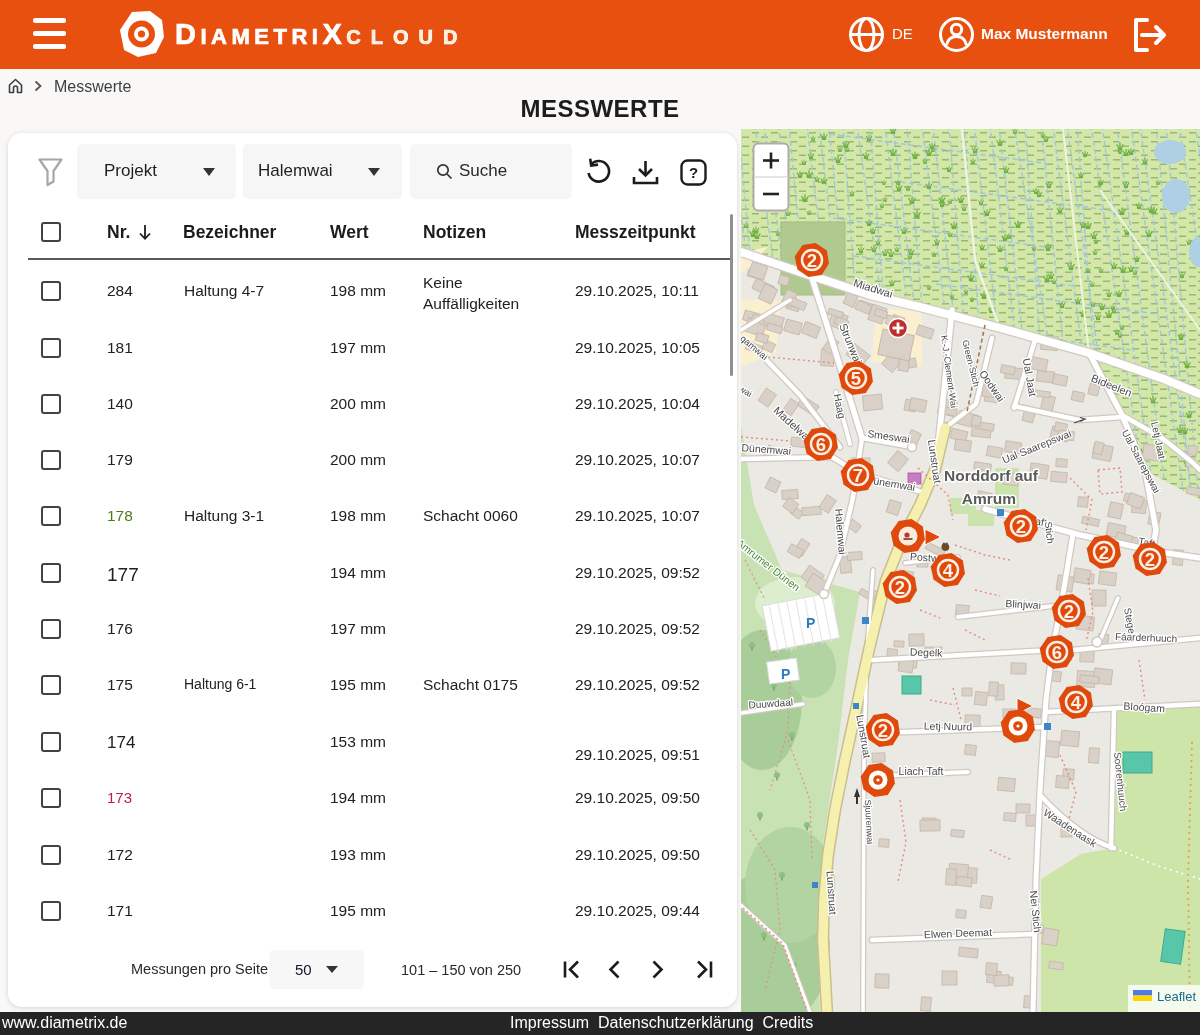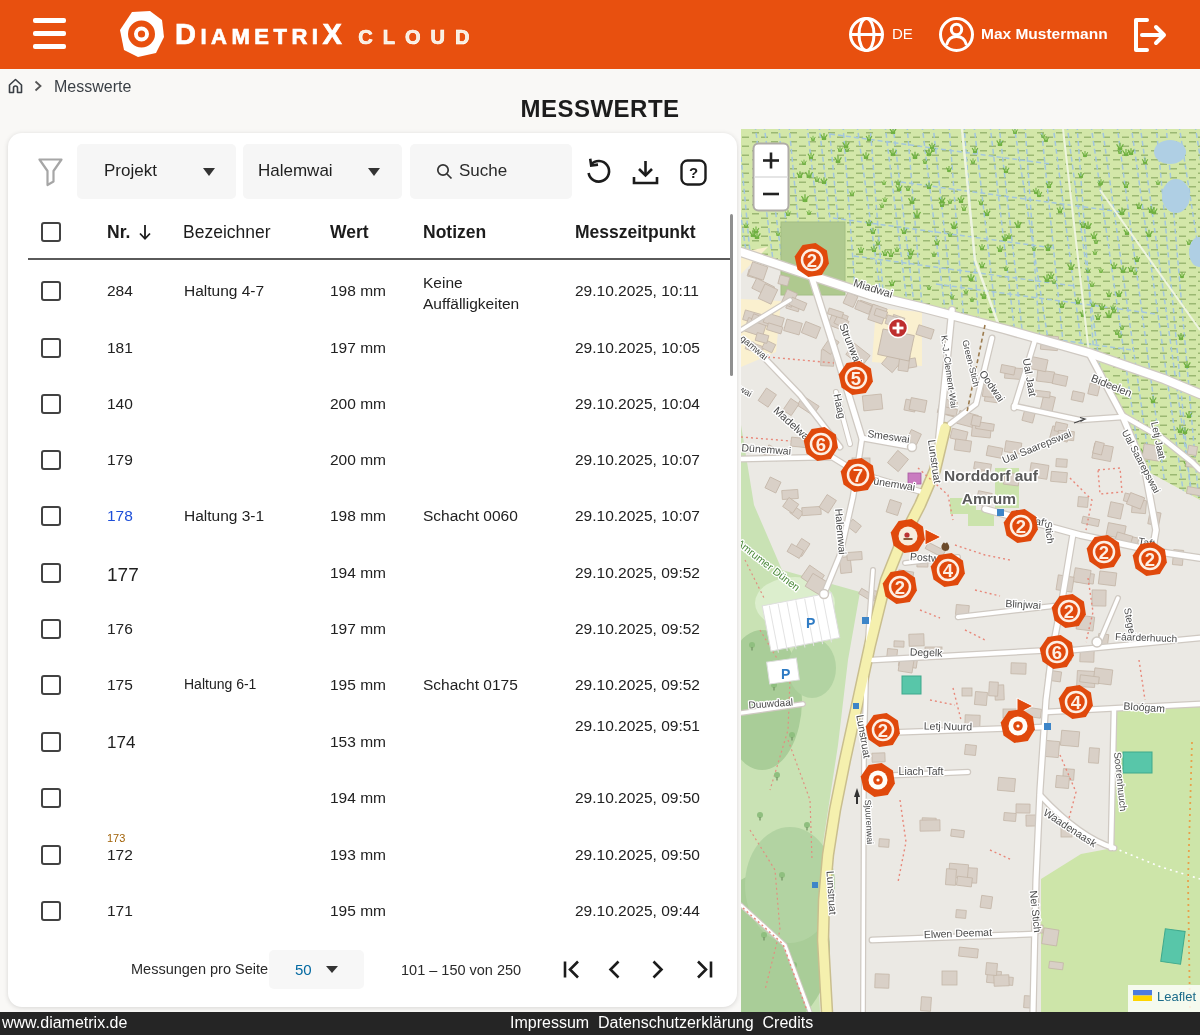--- a/index.html
+++ b/index.html
@@ -11,21 +11,21 @@
 <div class="abs" style="left:0;top:0;width:1200px;height:69px;background:#E8500F;">
   <div class="abs" style="left:33px;top:18px;width:33px;height:5px;background:#fff;border-radius:2px"></div>
   <div class="abs" style="left:33px;top:31px;width:33px;height:5px;background:#fff;border-radius:2px"></div>
   <div class="abs" style="left:33px;top:44px;width:33px;height:5px;background:#fff;border-radius:2px"></div>
   <svg class="abs" style="left:118px;top:10px" width="48" height="49" viewBox="0 0 48 49">
     <path d="M14,2 L32,1 L44,10 L46,27 L38,43 L20,47 L6,40 L2,20 Z" fill="#fff"></path>
     <circle cx="23.5" cy="24" r="10.5" fill="none" stroke="#E8500F" stroke-width="6"></circle>
     <circle cx="23.5" cy="24" r="3.6" fill="#E8500F"></circle>
   </svg>
   <div class="abs" style="left:175px;top:18px;color:#fff;font-weight:bold;white-space:nowrap;letter-spacing:4.5px;font-size:22px;line-height:33px;-webkit-text-stroke:0.7px #fff">
-    <span style="font-size:29px">D</span>IAMETRI<span style="font-size:29px">X</span><span style="color:#F6EEDF;font-size:20px;letter-spacing:10px;margin-left:12px">CLOUD</span>
+    <span style="font-size:29px">D</span>IAMETRI<span style="font-size:29px">X</span><span style="color:#F6EEDF;font-size:20px;letter-spacing:10px;margin-left:0">CLOUD</span>
   </div>
   <svg class="abs" style="left:848px;top:16px" width="37" height="37" viewBox="0 0 37 37">
     <circle cx="18.5" cy="18.5" r="16" fill="none" stroke="#fff" stroke-width="3"></circle>
     <ellipse cx="18.5" cy="18.5" rx="7.5" ry="16" fill="none" stroke="#fff" stroke-width="3"></ellipse>
     <line x1="2.5" y1="18.5" x2="34.5" y2="18.5" stroke="#fff" stroke-width="3"></line>
   </svg>
   <div class="abs" style="left:892px;top:25px;color:#fff;font-weight:normal;font-size:15px">DE</div>
   <svg class="abs" style="left:938px;top:16px" width="37" height="37" viewBox="0 0 37 37">
     <circle cx="18.5" cy="18.5" r="16" fill="none" stroke="#fff" stroke-width="3"></circle>
     <circle cx="18.5" cy="13.5" r="5.2" fill="none" stroke="#fff" stroke-width="3"></circle>
@@ -78,21 +78,21 @@
   <rect x="1.5" y="1.5" width="24" height="24" rx="6" fill="none" stroke="#1C1C1C" stroke-width="2.4"></rect>
   <text x="13.5" y="19" text-anchor="middle" font-size="15" font-weight="bold" fill="#1C1C1C" font-family="Liberation Sans, sans-serif">?</text>
 </svg>
 
 <div class="abs" style="left:41px;top:222px;width:20px;height:20px;border:2.3px solid #424242;border-radius:3px"></div>
 <div class="abs" style="left:107px;top:222px;font-size:17.5px;font-weight:bold;color:#1C1C1C">Nr.</div>
 <svg class="abs" style="left:138px;top:224px" width="14" height="17" viewBox="0 0 14 17">
   <line x1="7" y1="1" x2="7" y2="14" stroke="#1C1C1C" stroke-width="1.8"></line>
   <path d="M2,9.5 L7,14.8 L12,9.5" fill="none" stroke="#1C1C1C" stroke-width="1.8"></path>
 </svg>
-<div class="abs" style="left:183px;top:222px;font-size:17.5px;font-weight:normal;color:#1C1C1C">Bezeichner</div>
+<div class="abs" style="left:183px;top:222px;font-size:17.5px;font-weight:bold;color:#1C1C1C">Bezeichner</div>
 <div class="abs" style="left:330px;top:222px;font-size:17.5px;font-weight:bold;color:#1C1C1C">Wert</div>
 <div class="abs" style="left:423px;top:222px;font-size:17.5px;font-weight:bold;color:#1C1C1C">Notizen</div>
 <div class="abs" style="left:575px;top:222px;font-size:17.5px;font-weight:bold;color:#1C1C1C">Messzeitpunkt</div>
 <div class="abs" style="left:28px;top:258px;width:703px;height:1.6px;background:#5A5A5A"></div>
 <div class="abs" style="left:730px;top:214px;width:3px;height:162px;background:#8F8F8F;border-radius:2px"></div>
 
 <div class="abs" style="left:41px;top:281px;width:20px;height:20px;border:2.3px solid #424242;border-radius:3px"></div>
 <div class="abs" style="left:107px;top:282px;font-size:15.5px;color:#212121">284</div>
 <div class="abs" style="left:184px;top:282px;font-size:15.5px;color:#212121">Haltung 4-7</div>
 <div class="abs" style="left:330px;top:282px;font-size:15.5px;color:#212121">198 mm</div>
@@ -104,21 +104,21 @@
 <div class="abs" style="left:575px;top:339px;font-size:15.5px;color:#212121">29.10.2025, 10:05</div>
 <div class="abs" style="left:41px;top:394px;width:20px;height:20px;border:2.3px solid #424242;border-radius:3px"></div>
 <div class="abs" style="left:107px;top:395px;font-size:15.5px;color:#212121">140</div>
 <div class="abs" style="left:330px;top:395px;font-size:15.5px;color:#212121">200 mm</div>
 <div class="abs" style="left:575px;top:395px;font-size:15.5px;color:#212121">29.10.2025, 10:04</div>
 <div class="abs" style="left:41px;top:450px;width:20px;height:20px;border:2.3px solid #424242;border-radius:3px"></div>
 <div class="abs" style="left:107px;top:451px;font-size:15.5px;color:#212121">179</div>
 <div class="abs" style="left:330px;top:451px;font-size:15.5px;color:#212121">200 mm</div>
 <div class="abs" style="left:575px;top:451px;font-size:15.5px;color:#212121">29.10.2025, 10:07</div>
 <div class="abs" style="left:41px;top:506px;width:20px;height:20px;border:2.3px solid #424242;border-radius:3px"></div>
-<div class="abs" style="left:107px;top:507px;font-size:15.5px;color:#1d4ed8">178</div>
+<div class="abs" style="left:107px;top:507px;font-size:15.5px;color:#4d7c0f">178</div>
 <div class="abs" style="left:184px;top:507px;font-size:15.5px;color:#212121">Haltung 3-1</div>
 <div class="abs" style="left:330px;top:507px;font-size:15.5px;color:#212121">198 mm</div>
 <div class="abs" style="left:423px;top:507px;font-size:15.5px;color:#212121">Schacht 0060</div>
 <div class="abs" style="left:575px;top:507px;font-size:15.5px;color:#212121">29.10.2025, 10:07</div>
 <div class="abs" style="left:41px;top:563px;width:20px;height:20px;border:2.3px solid #424242;border-radius:3px"></div>
 <div class="abs" style="left:107px;top:564px;font-size:19px;color:#212121">177</div>
 <div class="abs" style="left:330px;top:564px;font-size:15.5px;color:#212121">194 mm</div>
 <div class="abs" style="left:575px;top:564px;font-size:15.5px;color:#212121">29.10.2025, 09:52</div>
 <div class="abs" style="left:41px;top:619px;width:20px;height:20px;border:2.3px solid #424242;border-radius:3px"></div>
 <div class="abs" style="left:107px;top:620px;font-size:15.5px;color:#212121">176</div>
@@ -126,37 +126,37 @@
 <div class="abs" style="left:575px;top:620px;font-size:15.5px;color:#212121">29.10.2025, 09:52</div>
 <div class="abs" style="left:41px;top:675px;width:20px;height:20px;border:2.3px solid #424242;border-radius:3px"></div>
 <div class="abs" style="left:107px;top:676px;font-size:15.5px;color:#212121">175</div>
 <div class="abs" style="left:184px;top:676px;font-size:14px;color:#212121">Haltung 6-1</div>
 <div class="abs" style="left:330px;top:676px;font-size:15.5px;color:#212121">195 mm</div>
 <div class="abs" style="left:423px;top:676px;font-size:15.5px;color:#212121">Schacht 0175</div>
 <div class="abs" style="left:575px;top:676px;font-size:15.5px;color:#212121">29.10.2025, 09:52</div>
 <div class="abs" style="left:41px;top:732px;width:20px;height:20px;border:2.3px solid #424242;border-radius:3px"></div>
 <div class="abs" style="left:107px;top:733px;font-size:17px;color:#212121">174</div>
 <div class="abs" style="left:330px;top:733px;font-size:15.5px;color:#212121">153 mm</div>
-<div class="abs" style="left:575px;top:717px;font-size:15.5px;color:#212121">29.10.2025, 09:51</div>
+<div class="abs" style="left:575px;top:746px;font-size:15.5px;color:#212121">29.10.2025, 09:51</div>
 <div class="abs" style="left:41px;top:788px;width:20px;height:20px;border:2.3px solid #424242;border-radius:3px"></div>
-<div class="abs" style="left:107px;top:832px;font-size:11px;color:#a16207">173</div>
+<div class="abs" style="left:107px;top:789px;font-size:15px;color:#be185d">173</div>
 <div class="abs" style="left:330px;top:789px;font-size:15.5px;color:#212121">194 mm</div>
 <div class="abs" style="left:575px;top:789px;font-size:15.5px;color:#212121">29.10.2025, 09:50</div>
 <div class="abs" style="left:41px;top:845px;width:20px;height:20px;border:2.3px solid #424242;border-radius:3px"></div>
 <div class="abs" style="left:107px;top:846px;font-size:15.5px;color:#212121">172</div>
 <div class="abs" style="left:330px;top:846px;font-size:15.5px;color:#212121">193 mm</div>
 <div class="abs" style="left:575px;top:846px;font-size:15.5px;color:#212121">29.10.2025, 09:50</div>
 <div class="abs" style="left:41px;top:901px;width:20px;height:20px;border:2.3px solid #424242;border-radius:3px"></div>
 <div class="abs" style="left:107px;top:902px;font-size:15.5px;color:#212121">171</div>
 <div class="abs" style="left:330px;top:902px;font-size:15.5px;color:#212121">195 mm</div>
 <div class="abs" style="left:575px;top:902px;font-size:15.5px;color:#212121">29.10.2025, 09:44</div>
 
 <div class="abs" style="left:131px;top:961px;font-size:14.5px;color:#2A2A2A">Messungen pro Seite</div>
 <div class="abs" style="left:269px;top:950px;width:95px;height:39px;background:#F7F7F7;border-radius:5px"></div>
-<div class="abs" style="left:295px;top:961px;font-size:15px;color:#0369a1">50</div>
+<div class="abs" style="left:295px;top:961px;font-size:15px;color:#0f172a">50</div>
 <div class="abs" style="left:326px;top:966px;width:0;height:0;border-left:6px solid transparent;border-right:6px solid transparent;border-top:7.5px solid #333"></div>
 <div class="abs" style="left:401px;top:962px;font-size:14.5px;color:#2A2A2A">101 – 150 von 250</div>
 <svg class="abs" style="left:562px;top:959px" width="20" height="21" viewBox="0 0 20 21">
   <line x1="3" y1="2.5" x2="3" y2="18.5" stroke="#1C1C1C" stroke-width="2.6"></line>
   <path d="M16,2.5 L8,10.5 L16,18.5" fill="none" stroke="#1C1C1C" stroke-width="2.6"></path>
 </svg>
 <svg class="abs" style="left:606px;top:959px" width="16" height="21" viewBox="0 0 16 21">
   <path d="M12.5,2.5 L4.5,10.5 L12.5,18.5" fill="none" stroke="#1C1C1C" stroke-width="2.6"></path>
 </svg>
 <svg class="abs" style="left:650px;top:959px" width="16" height="21" viewBox="0 0 16 21">

